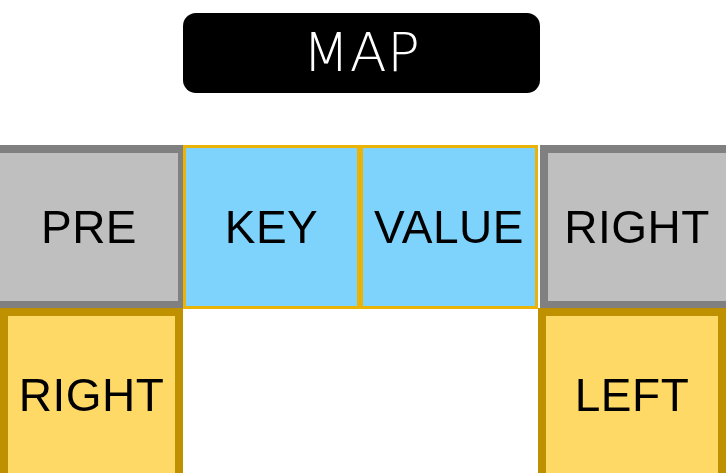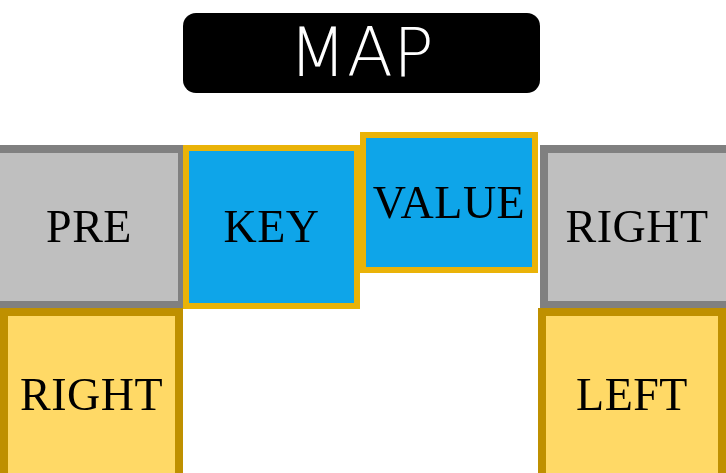--- a/index.html
+++ b/index.html
@@ -28,59 +28,59 @@
     height: 80px;
     background: #000000;
     border-radius: 13px;
     display: flex;
     align-items: center;
     justify-content: center;
     box-sizing: border-box;
   }
   .title-text {
     color: #ffffff;
-    font-size: 67px;
+    font-size: 54px;
     font-weight: 300;
     line-height: 1;
     letter-spacing: 0.5px;
     font-family: "DejaVu Sans", "Liberation Sans", sans-serif;
   }
 
   
   .cell {
     position: absolute;
     box-sizing: border-box;
     display: flex;
     align-items: center;
     justify-content: center;
   }
   .cell-label {
     font-size: 46px;
     font-weight: 300;
     line-height: 1;
     color: #000000;
     letter-spacing: 0.5px;
-    font-family: Liberation Serif, serif;
+    font-family: Liberation Sans, sans-serif;
   }
 
   
   .cell-gray {
     background: #bfbfbf;
     border: 8px solid #808080;
   }
   .pre-cell  { left: -8px;  top: 145px; width: 194px; height: 164px; }
   .next-cell { left: 540px; top: 145px; width: 194px; height: 164px; }
 
   
   .cell-white {
-    background: #0ea5e9;
-    border: 6px solid #eab308;
+    background: #7dd3fc;
+    border: 3px solid #eab308;
   }
   .key-cell   { left: 183px; top: 145px; width: 177px; height: 164px; }
-  .value-cell { left: 360px; top: 132px; width: 178px; height: 141px; }
+  .value-cell { left: 360px; top: 145px; width: 178px; height: 164px; }
 
   
   .cell-yellow {
     background: #ffd966;
     border: 8px solid #bf9000;
   }
   .left-cell  { left: 0px;   top: 308px; width: 183px; height: 173px; }
   .right-cell { left: 538px; top: 308px; width: 188px; height: 173px; }
 </style>
 </head>

